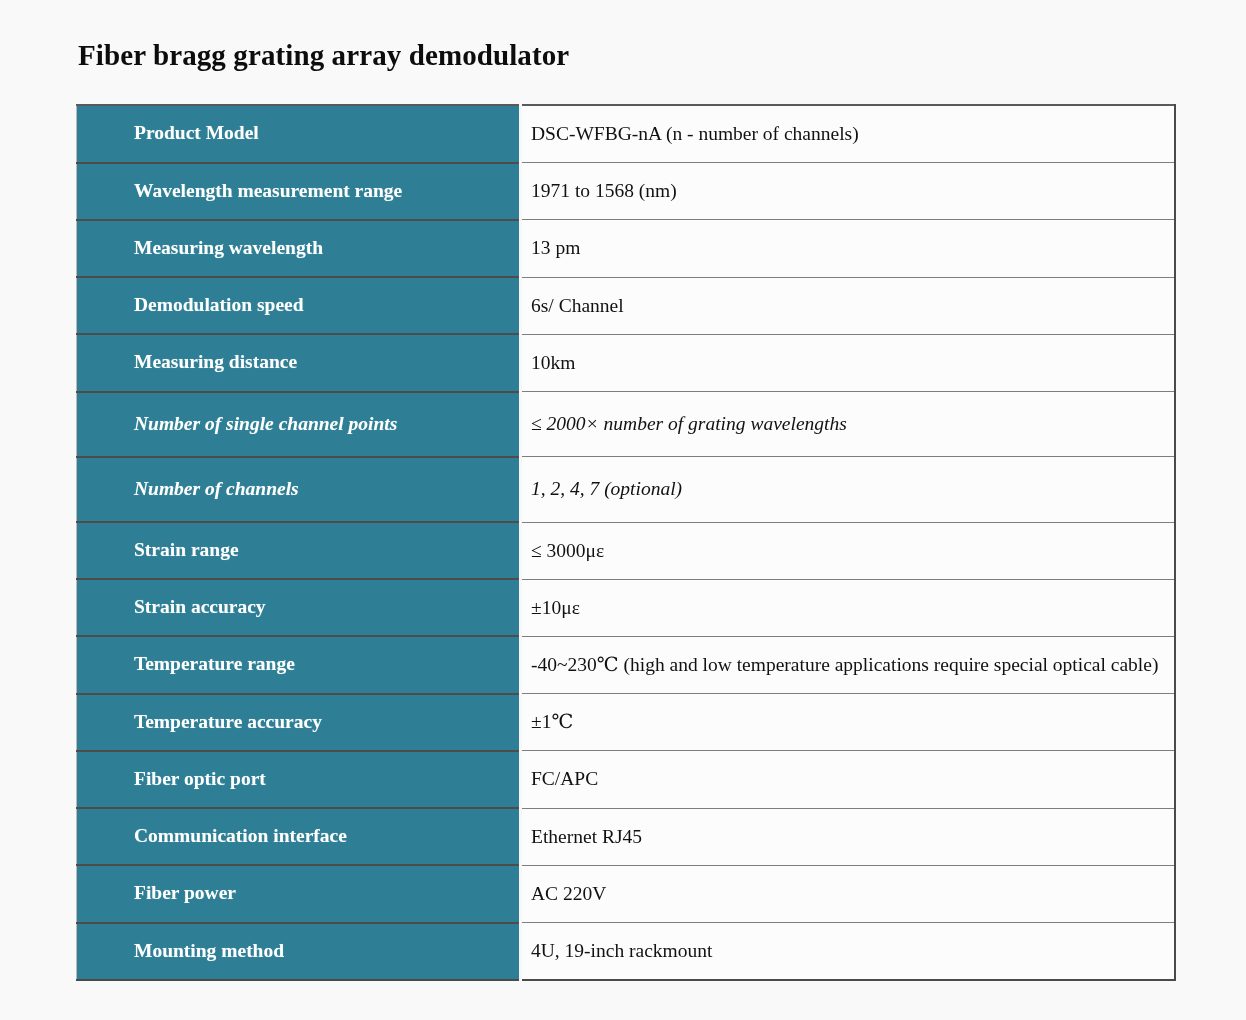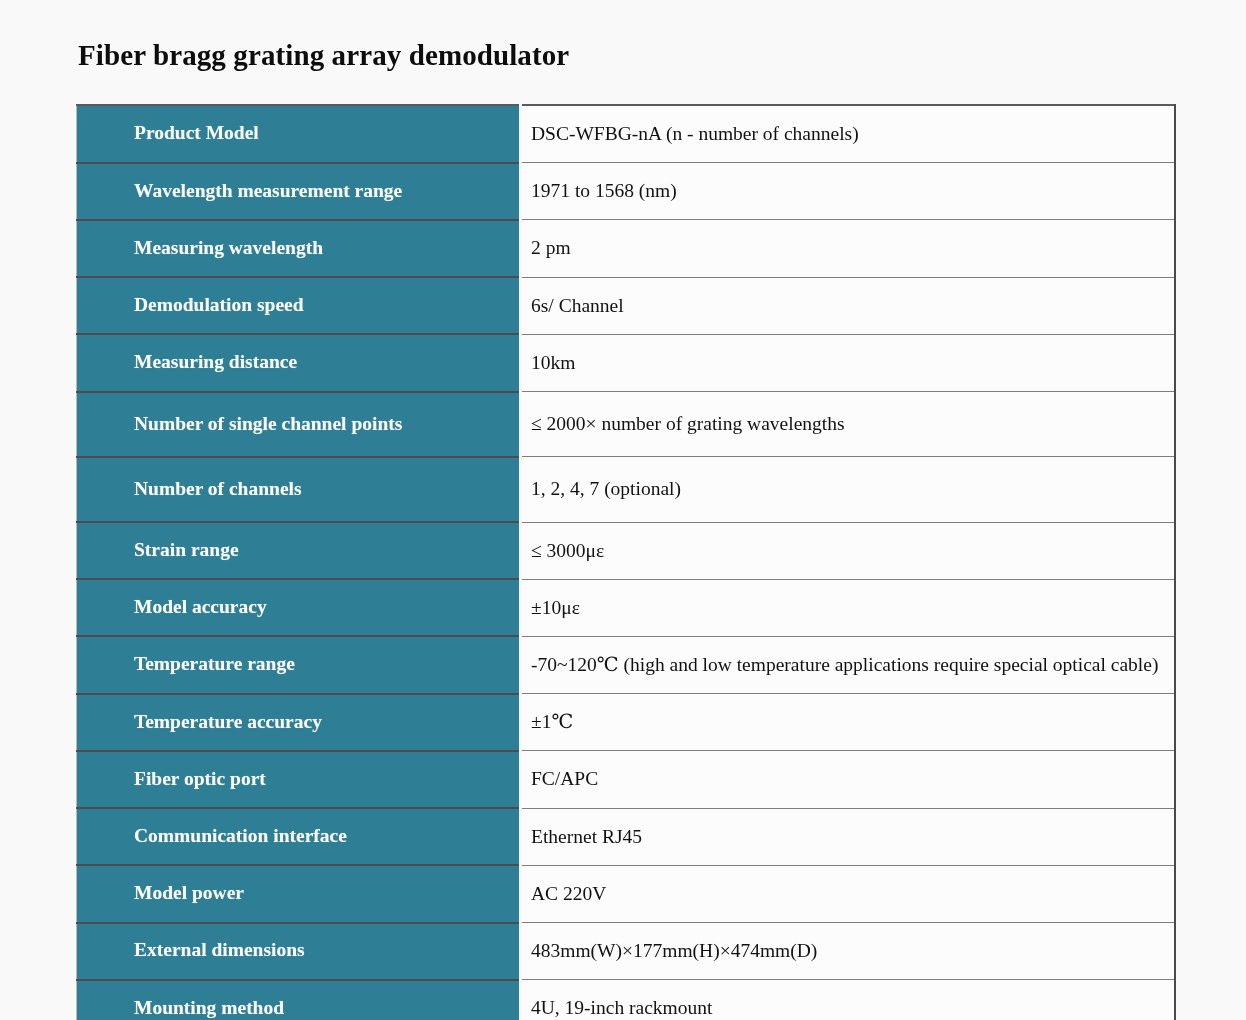--- a/index.html
+++ b/index.html
@@ -85,20 +85,21 @@
   td.value-cell.justify {
     text-align: justify;
     text-align-last: left;
     padding-right: 14px;
   }
 
   tr.tall td.label-cell,
   tr.tall td.value-cell {
     padding-top: 17px;
     padding-bottom: 17px;
+    font-style: italic;
   }
 
   tr:last-child td.label-cell,
   tr:last-child td.value-cell {
     border-bottom: none;
   }
 </style>
 </head>
 <body>
 
@@ -119,21 +120,21 @@
           <td class="value-cell">DSC-WFBG-nA (n - number of channels)</td>
         </tr>
 
         <tr>
           <td class="label-cell">Wavelength measurement range</td>
           <td class="value-cell">1971 to 1568 (nm)</td>
         </tr>
 
         <tr>
           <td class="label-cell">Measuring wavelength</td>
-          <td class="value-cell">2 pm</td>
+          <td class="value-cell">13 pm</td>
         </tr>
 
         <tr>
           <td class="label-cell">Demodulation speed</td>
           <td class="value-cell">6s/ Channel</td>
         </tr>
 
         <tr>
           <td class="label-cell">Measuring distance</td>
           <td class="value-cell">10km</td>
@@ -148,53 +149,49 @@
           <td class="label-cell">Number of channels</td>
           <td class="value-cell">1, 2, 4, 7 (optional)</td>
         </tr>
 
         <tr>
           <td class="label-cell">Strain range</td>
           <td class="value-cell">≤ 3000με</td>
         </tr>
 
         <tr>
-          <td class="label-cell">Model accuracy</td>
+          <td class="label-cell">Strain accuracy</td>
           <td class="value-cell">±10με</td>
         </tr>
 
         <tr>
           <td class="label-cell">Temperature range</td>
-          <td class="value-cell justify">-70~120℃ (high and low temperature applications require special optical cable)</td>
+          <td class="value-cell justify">-40~230℃ (high and low temperature applications require special optical cable)</td>
         </tr>
 
         <tr>
           <td class="label-cell">Temperature accuracy</td>
           <td class="value-cell">±1℃</td>
         </tr>
 
         <tr>
           <td class="label-cell">Fiber optic port</td>
           <td class="value-cell">FC/APC</td>
         </tr>
 
         <tr>
           <td class="label-cell">Communication interface</td>
           <td class="value-cell">Ethernet RJ45</td>
         </tr>
 
         <tr>
-          <td class="label-cell">Model power</td>
+          <td class="label-cell">Fiber power</td>
           <td class="value-cell">AC 220V</td>
         </tr>
 
-        <tr>
-          <td class="label-cell">External dimensions</td>
-          <td class="value-cell">483mm(W)×177mm(H)×474mm(D)</td>
-        </tr>
 
         <tr>
           <td class="label-cell">Mounting method</td>
           <td class="value-cell">4U, 19-inch rackmount</td>
         </tr>
 
       </tbody>
     </table>
   </div>
 

